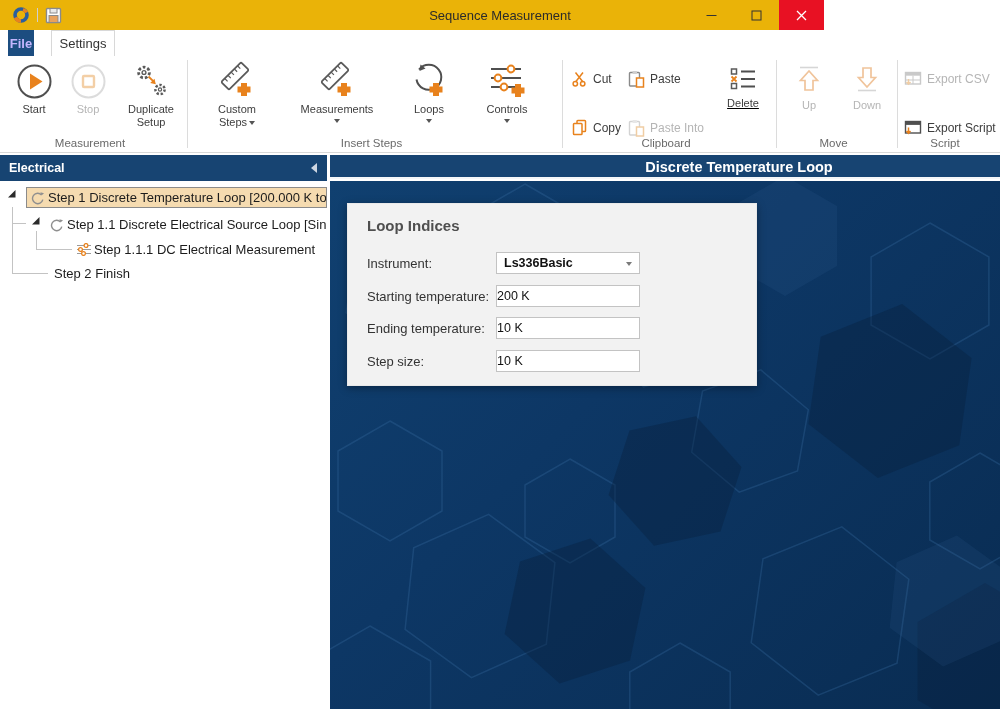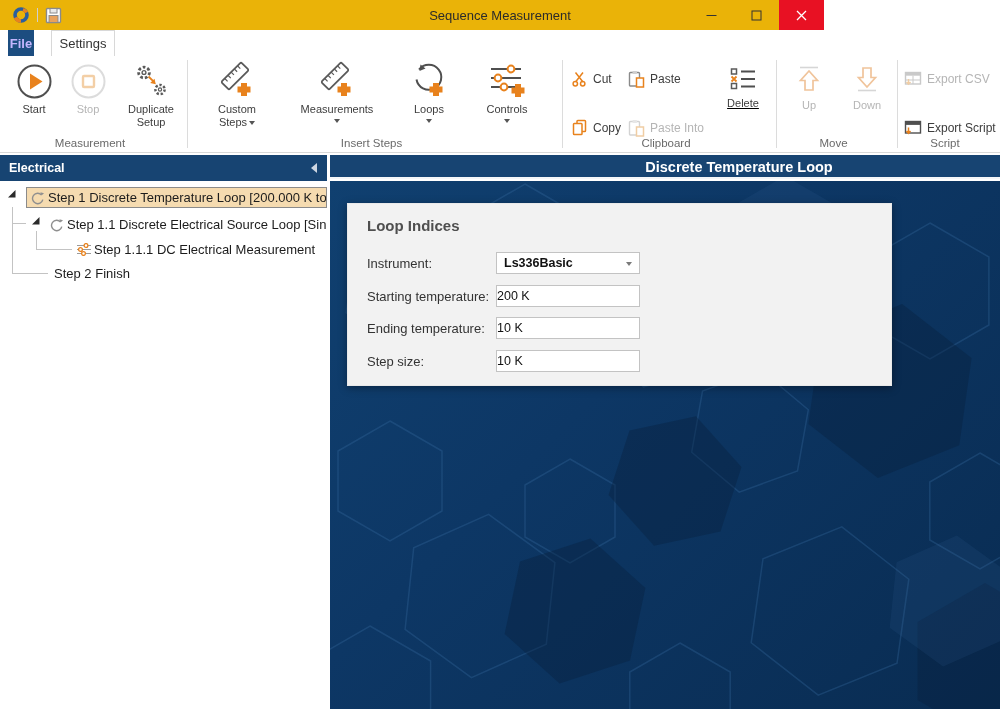--- a/index.html
+++ b/index.html
@@ -50,21 +50,21 @@
   
   .content-panel { position:absolute; left:330px; top:0; width:670px; height:554px; }
   .content-header { position:absolute; left:0; top:0; width:670px; height:24px; background:#174472; border-bottom:2px solid #f4f6f8; color:#fff; font-size:14.5px; font-weight:bold; text-align:center; line-height:24px; padding-left:148px; }
   .content-body { position:absolute; left:0; top:26px; width:670px; height:528px; background:linear-gradient(135deg,#104070 0%, #0D3765 40%, #092C52 100%); overflow:hidden; }
   #hexes { position:absolute; left:0; top:0; }
   .hx-o { fill:none; stroke:#3A6FA5; stroke-opacity:.30; stroke-width:1.5; }
   .hx-f { fill:#071F3D; fill-opacity:.38; }
   .hx-f2 { fill:#3A6FA5; fill-opacity:.13; }
 
   
-  .card { position:absolute; left:17px; top:22px; width:545px; height:183px; background:#f2f2f2; border:1px solid #e9e9e9; box-shadow:0 2px 8px rgba(0,0,0,.35); }
+  .card { position:absolute; left:17px; top:22px; width:410px; height:183px; background:#f2f2f2; border:1px solid #e9e9e9; box-shadow:0 2px 8px rgba(0,0,0,.35); }
   .card-title { position:absolute; left:19px; top:13px; font-size:15px; font-weight:bold; color:#4f4f4f; }
   .frow { position:absolute; left:19px; height:22px; display:flex; align-items:center; }
   .flabel { width:129px; font-size:13px; color:#333; }
   .fbox { position:relative; width:144px; height:22px; background:#fff; border:1px solid #c3c3c3; font-size:12.5px; color:#111; display:flex; align-items:center; }
   .fbox.combo { font-weight:bold; padding-left:7px; }
   .fbox.num { justify-content:flex-start; padding-right:7px; }
   .combo-caret { position:absolute; right:7px; top:9px; width:0; height:0; border:3.5px solid transparent; border-top:4px solid #7a7a7a; border-bottom:none; }
 
   svg { display:block; }
 </style>

